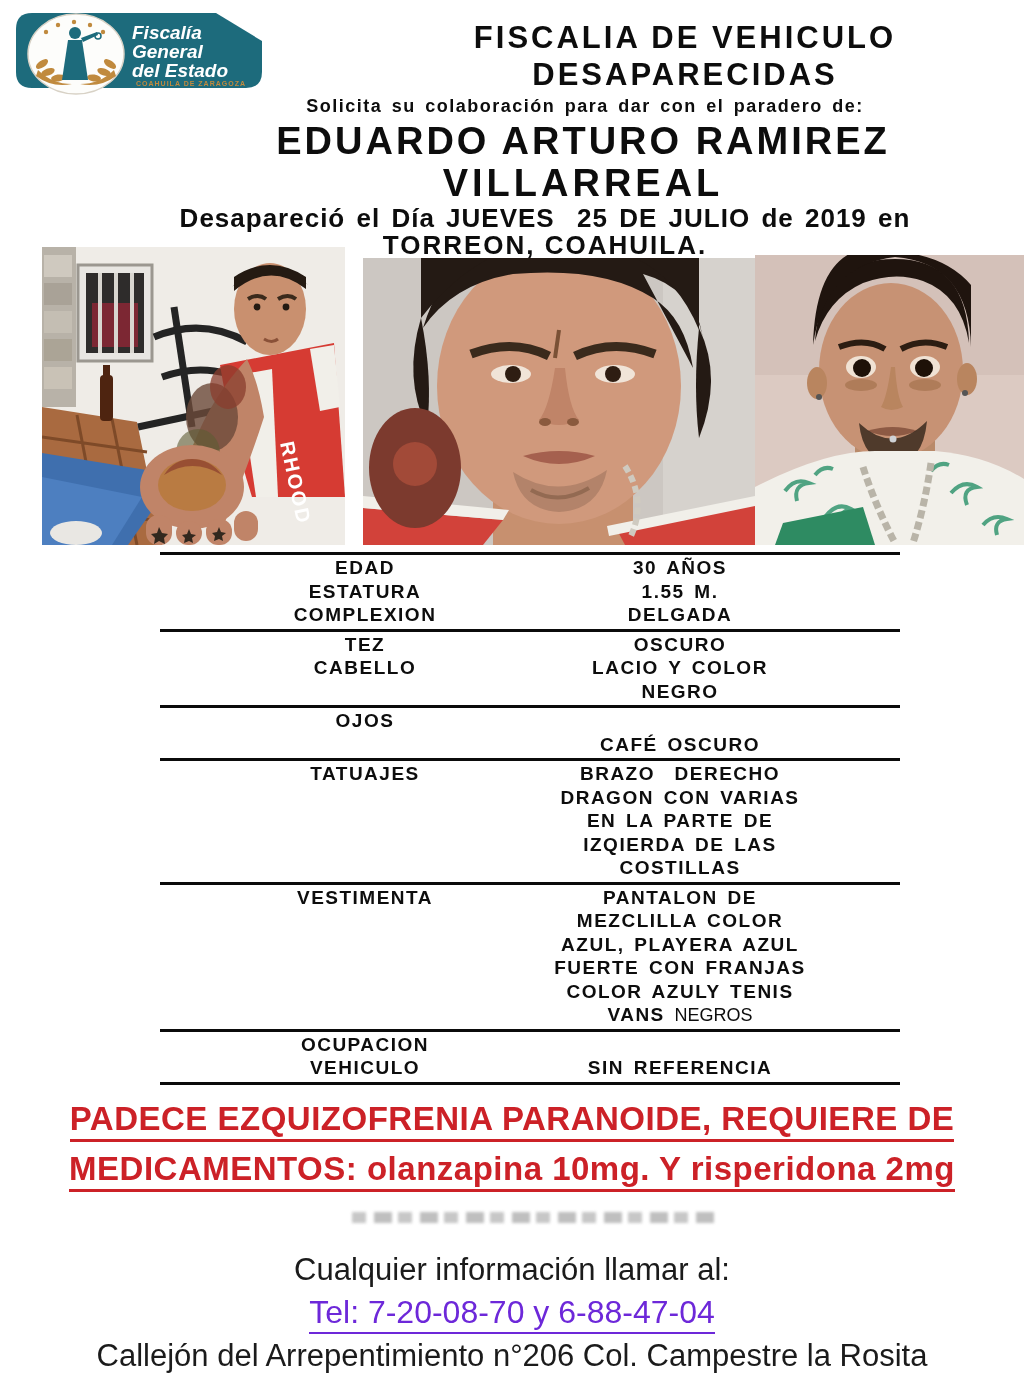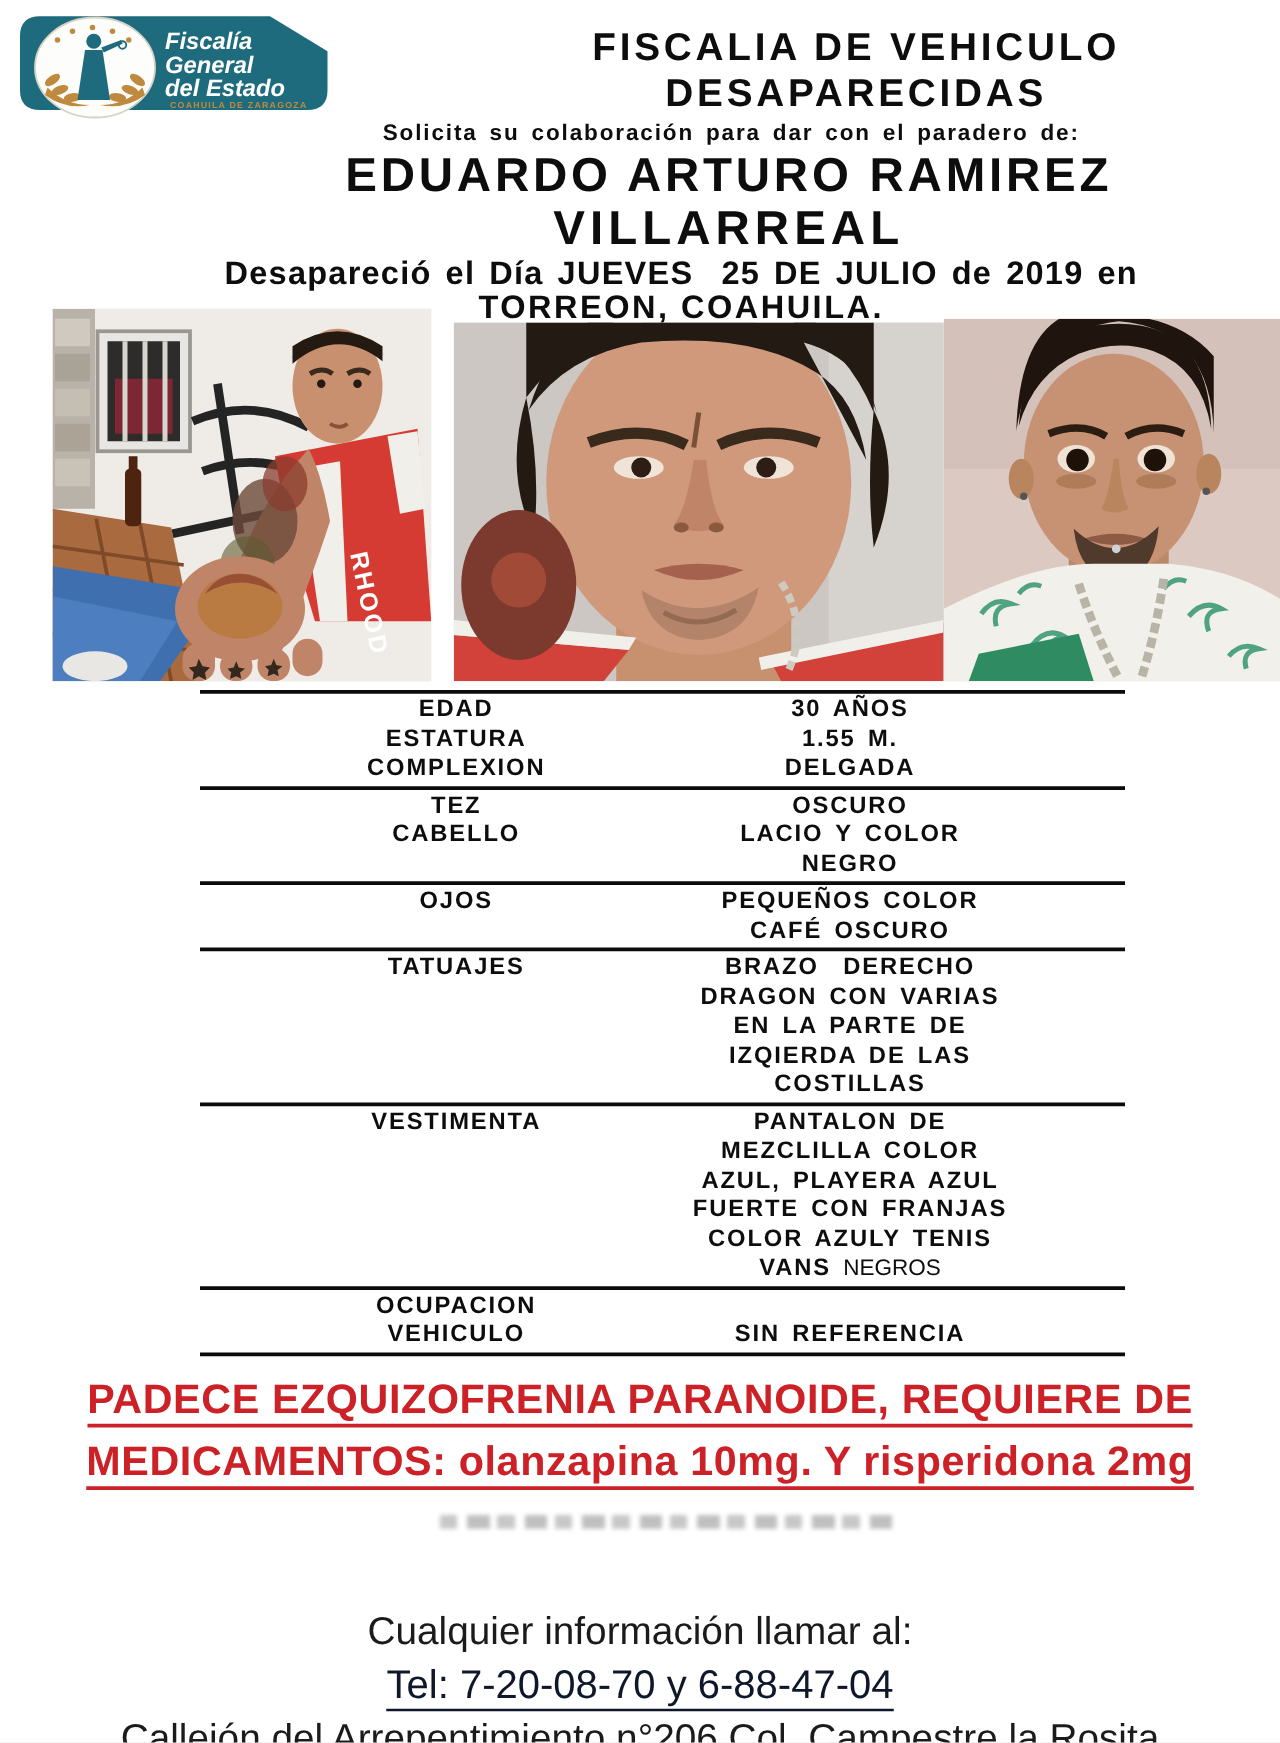--- a/index.html
+++ b/index.html
@@ -34,21 +34,21 @@
   .lbl{position:absolute;left:0;top:1px;width:410px;text-align:center;white-space:pre-wrap;}
   .val{position:absolute;left:300px;top:1px;width:440px;text-align:center;word-spacing:3px;white-space:pre-wrap;}
   .val .plain-suffix{font-weight:normal;letter-spacing:0;font-size:18px;}
   
   .alert{position:absolute;left:44px;top:1100px;width:936px;text-align:center;font-weight:bold;font-size:33px;letter-spacing:0.5px;}
   .alert .aline{display:inline-block;border-bottom:3px solid currentColor;padding-bottom:2px;margin-bottom:8px;line-height:36px;}
   
   .redacted{position:absolute;left:352px;top:1212px;width:368px;height:11px;opacity:.55;filter:blur(1.5px);
     background:repeating-linear-gradient(90deg,#9a9a9a 0 14px,transparent 14px 22px,#8b8b8b 22px 40px,transparent 40px 46px);}
   
-  .contact-line{position:absolute;left:0;width:1024px;text-align:center;color:#1b1b1b;margin-top:35px;}
+  .contact-line{position:absolute;left:0;width:1024px;text-align:center;color:#1b1b1b;}
   .cinfo{top:1252px;font-size:31px;}
   .cphone{top:1294px;font-size:32px;}
   .cphone span{display:inline-block;border-bottom:2px solid currentColor;padding-bottom:1px;}
   .caddr{top:1338px;font-size:31px;}
 </style>
 </head>
 <body>
 
 <div class="poster">
 
@@ -280,21 +280,20 @@
     </div>
 
     <div class="row">
       <span class="lbl"></span>
       <span class="val">NEGRO</span>
     </div>
   </div>
       <div class="grp">
     <div class="row">
       <span class="lbl">OJOS</span>
-      <span class="val">PEQUEÑOS COLOR</span>
     </div>
 
     <div class="row">
       <span class="lbl"></span>
       <span class="val">CAFÉ OSCURO</span>
     </div>
   </div>
       <div class="grp">
     <div class="row">
       <span class="lbl">TATUAJES</span>
@@ -366,18 +365,18 @@
     </div>
 
   <div class="alert" style="color: rgb(204, 33, 39);">
     <span class="aline">PADECE EZQUIZOFRENIA PARANOIDE, REQUIERE DE</span><br>
     <span class="aline">MEDICAMENTOS: olanzapina 10mg. Y risperidona 2mg</span>
   </div>
 
   <div class="redacted"></div>
 
   <div class="contact-line cinfo">Cualquier información llamar al:</div>
-  <div class="contact-line cphone" style="color: #0f172a;">
+  <div class="contact-line cphone" style="color: #6d28d9;">
     <span>Tel: 7-20-08-70 y 6-88-47-04</span>
   </div>
   <div class="contact-line caddr">Callejón del Arrepentimiento n°206 Col. Campestre la Rosita</div>
 
 </div>
 
 </body></html>

